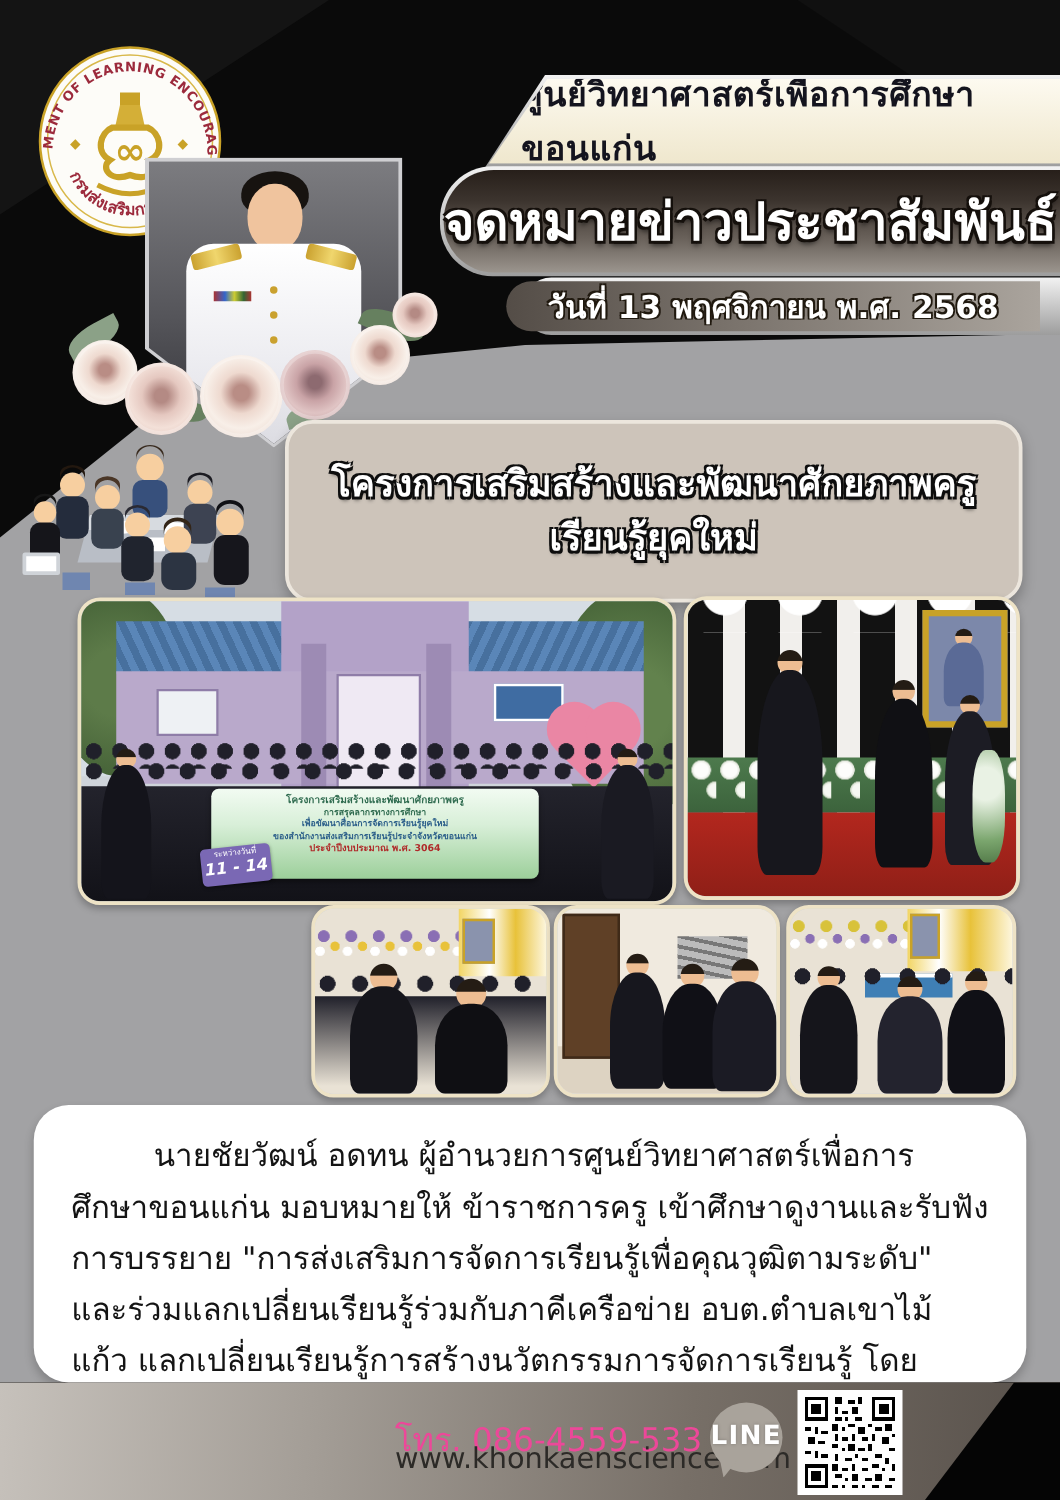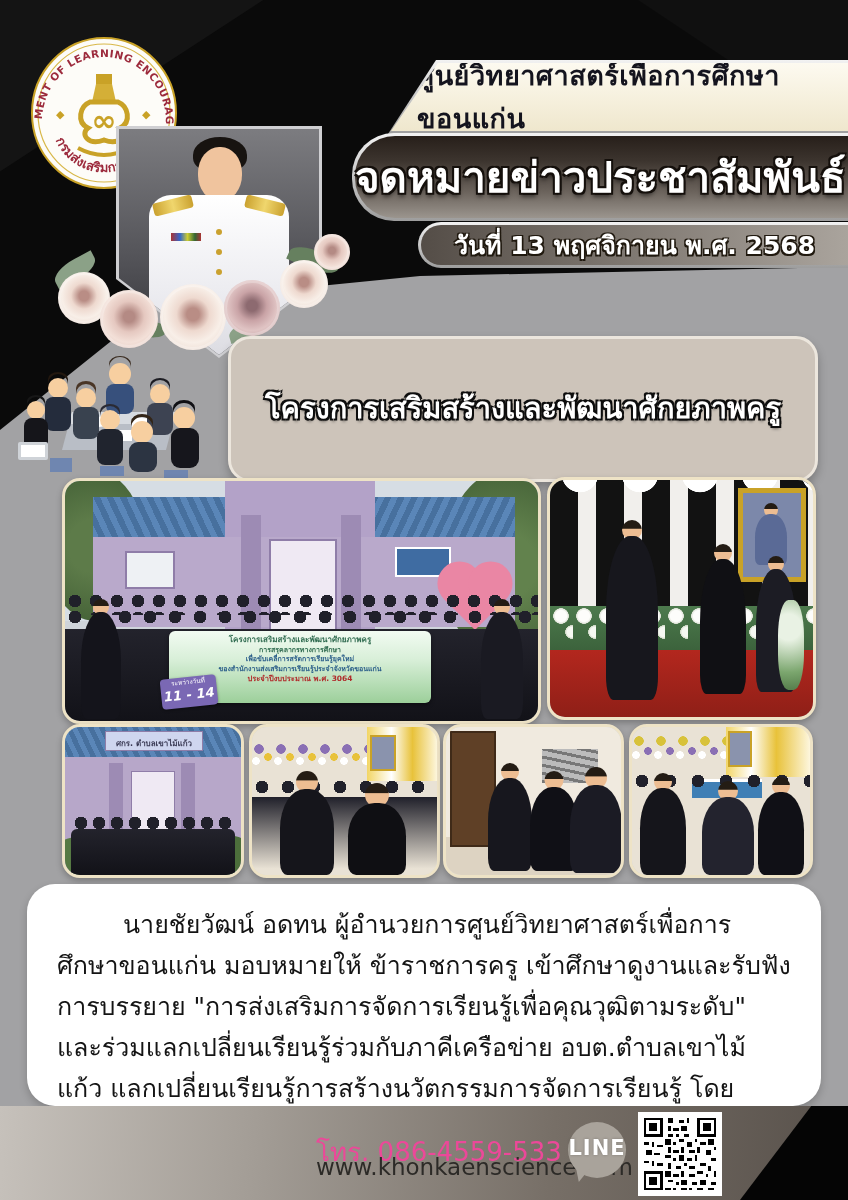--- a/index.html
+++ b/index.html
@@ -32,21 +32,21 @@
   .org-banner span{font-size:27px;font-weight:bold;color:#14141e;letter-spacing:.5px;padding-left:26px;}
 
   .main-banner-rim{left:352px;top:133px;width:496px;height:88px;border-radius:42px 0 0 42px;}
   .main-banner{left:355px;top:136px;width:493px;height:82px;border-radius:40px 0 0 40px;
       background:linear-gradient(180deg,#271f1a 0%,#3c342e 30%,#6b635c 68%,#9b958e 100%);
       display:flex;align-items:center;justify-content:flex-start;}
   .main-banner span{font-size:42px;font-weight:bold;color:#fff;
       text-shadow:-2px -2px 0 #15100c,2px -2px 0 #15100c,-2px 2px 0 #15100c,2px 2px 0 #15100c,0 4px 4px rgba(0,0,0,.55);}
 
   .date-banner-rim{left:418px;top:222px;width:430px;height:46px;border-radius:23px 0 0 23px;}
-  .date-banner{left:421px;top:225px;width:427px;height:40px;border-radius:20px 0 0 20px;
+  .date-banner{left:405px;top:225px;width:427px;height:40px;border-radius:20px 0 0 20px;
       background:linear-gradient(90deg,#544d47 0%,#7c756e 45%,#aaa49d 100%);
       display:flex;align-items:center;justify-content:center;}
   .date-banner span{font-size:25px;font-weight:bold;color:#fff;
       text-shadow:-1.5px -1.5px 0 #20190f,1.5px -1.5px 0 #20190f,-1.5px 1.5px 0 #20190f,1.5px 1.5px 0 #20190f;}
 
   
   .shield-rim{left:116px;top:126px;width:206px;height:232px;background:#cfcfd2;
       clip-path:polygon(0 0,100% 0,100% 66%,50% 100%,0 66%);}
   .shield{left:119px;top:129px;width:200px;height:226px;
       background:linear-gradient(180deg,#7c7c80 0%,#55555a 55%,#313136 100%);
@@ -253,20 +253,21 @@
       <rect x="4" y="96" width="30" height="18" rx="2" fill="#cfd3d8"></rect>
       <rect x="7" y="99" width="24" height="12" fill="#fff"></rect>
       <rect x="36" y="112" width="22" height="14" fill="#6f86b0"></rect>
       <rect x="86" y="120" width="24" height="10" fill="#6f86b0"></rect>
       <rect x="150" y="124" width="24" height="8" fill="#6f86b0"></rect>
     </svg>
   </div>
 
   <div class="abs proj-banner">
     <div>โครงการเสริมสร้างและพัฒนาศักยภาพครู</div>
+    <div>เรียนรู้ยุคใหม่</div>
   </div>
 
   <div class="abs photo" style="left:62px;top:478px;width:473px;height:240px;">
     <div class="abs" style="left:0;top:0;right:0;height:140px;background:#d6dde4;"></div>
     <div class="abs" style="left:-20px;top:-10px;width:100px;height:150px;border-radius:50%;
          background:radial-gradient(circle,#5d7b49 30%,#3f5c33);"></div>
     <div class="abs" style="right:-25px;top:-10px;width:120px;height:190px;border-radius:50%;
          background:radial-gradient(circle,#62824d 30%,#3f5c33);"></div>
     <div class="abs" style="left:28px;top:16px;width:140px;height:42px;
          background:repeating-linear-gradient(65deg,#5a86b8 0 6px,#47709e 6px 12px);"></div>
@@ -282,21 +283,21 @@
     <div class="abs heart" style="left:388px;top:96px;width:44px;height:44px;transform:rotate(45deg);"></div>
     <div class="abs heads" style="left:0;top:112px;right:0;height:22px;"></div>
     <div class="abs heads" style="left:0;top:128px;right:0;height:24px;background-size:25px 20px;"></div>
     <div class="abs bodies" style="left:0;top:148px;right:0;bottom:0;"></div>
     <div class="psn" style="--hd:16px;--bc:#14141b;left:16px;top:118px;width:40px;height:120px;"></div>
     <div class="psn" style="--hd:16px;--bc:#1a1a22;left:416px;top:118px;width:42px;height:120px;"></div>
 
     <div class="abs gbanner" style="left:104px;top:150px;width:262px;height:68px;padding-top:4px;">
       <div class="l" style="font-size:8px;color:#2f6b4f;">โครงการเสริมสร้างและพัฒนาศักยภาพครู</div>
       <div class="l" style="font-size:7px;color:#2f6b4f;">การสรุคลากรทางการศึกษา</div>
-      <div class="l" style="font-size:7px;color:#2c5f8a;">เพื่อขับเคลื่การสรัดการเรียนรู้ยุคใหม่</div>
+      <div class="l" style="font-size:7px;color:#2c5f8a;">เพื่อขัฒนาศื่อนการจัดการเรียนรู้ยุคใหม่</div>
       <div class="l" style="font-size:7px;color:#2c5f8a;">ของสำนักงานส่งเสริมการเรียนรู้ประจำจังหวัดขอนแก่น</div>
       <div class="l" style="font-size:7.5px;color:#b02a2a;">ประจำปีงบประมาณ พ.ศ. 3064</div>
     </div>
     <div class="abs" style="left:96px;top:196px;width:56px;height:30px;background:#7a68b4;border-radius:4px;
          text-align:center;transform:rotate(-6deg);box-shadow:0 1px 3px rgba(0,0,0,.4);">
       <div style="font-size:6.5px;color:#fff;">ระหว่างวันที่</div>
       <div style="font-size:13px;color:#fff;font-weight:bold;font-style:italic;">11 - 14</div>
     </div>
   </div>
 
@@ -313,36 +314,20 @@
                           radial-gradient(circle 7px at 22px 26px,#f6f8f2 70%,#cfd8c6 95%,transparent 100%),
                           linear-gradient(#4d7a4d,#3c633c);background-size:23px 44px,23px 44px,100% 100%;"></div>
     <div class="abs" style="left:0;top:170px;right:0;bottom:0;background:linear-gradient(#b3271e,#8f1f17);"></div>
     <div class="psn" style="--hd:20px;--bc:#17171d;left:56px;top:40px;width:52px;height:180px;"></div>
     <div class="psn" style="--hd:18px;--bc:#101014;left:150px;top:64px;width:46px;height:150px;"></div>
     <div class="psn" style="--hd:16px;--bc:#1c1c24;left:206px;top:76px;width:40px;height:136px;"></div>
     <div class="abs" style="left:228px;top:120px;width:26px;height:90px;border-radius:40%;
          background:radial-gradient(circle at 40% 30%,#e9f2e4 20%,#7ba66e 70%,#537a49);"></div>
   </div>
 
-  <div class="abs photo" style="left:62px;top:724px;width:176px;height:148px;">
-    <div class="abs" style="left:0;top:0;right:0;height:34px;
-         background:repeating-linear-gradient(65deg,#5a86b8 0 5px,#47709e 5px 10px);"></div>
-    <div class="abs" style="left:0;top:30px;right:0;bottom:0;background:#b7a7c9;"></div>
-    <div class="abs" style="left:40px;top:4px;width:96px;height:18px;background:#cfd6ef;border:1px solid #8f7da8;
-         text-align:center;line-height:17px;">
-      <span style="font-size:8px;color:#3a3a54;font-weight:bold;">ศกร. ตำบลเขาไม้แก้ว</span>
-    </div>
-    <div class="abs" style="left:44px;top:36px;width:14px;height:76px;background:#9d8bb4;"></div>
-    <div class="abs" style="left:116px;top:36px;width:14px;height:76px;background:#9d8bb4;"></div>
-    <div class="abs" style="left:66px;top:44px;width:42px;height:66px;background:#efe9f3;border:1px solid #8f7da8;"></div>
-    <div class="abs" style="left:-14px;bottom:-6px;width:52px;height:44px;border-radius:50%;background:#567a43;"></div>
-    <div class="abs" style="right:-14px;bottom:-6px;width:56px;height:46px;border-radius:50%;background:#4c6e3b;"></div>
-    <div class="abs heads" style="left:6px;top:88px;right:6px;height:18px;background-size:18px 15px;"></div>
-    <div class="abs bodies" style="left:6px;top:102px;right:6px;bottom:0;border-radius:6px 6px 0 0;"></div>
-  </div>
 
   <div class="abs photo" style="left:249px;top:724px;width:185px;height:148px;">
     <div class="abs" style="inset:0;background:#e9e2d5;"></div>
     <div class="abs" style="left:0;top:14px;width:120px;height:26px;
          background-image:radial-gradient(circle 5px at 7px 8px,#8a6fb4 90%,transparent),
                           radial-gradient(circle 4px at 16px 16px,#e8c23a 90%,transparent),
                           radial-gradient(circle 4px at 4px 20px,#fff 90%,transparent);
          background-size:22px 26px;"></div>
     <div class="abs" style="right:0;top:0;width:70px;height:54px;
          background:linear-gradient(90deg,#f2d564,#fff 35%,#e8c23a 65%,#fdf6dd);"></div>

